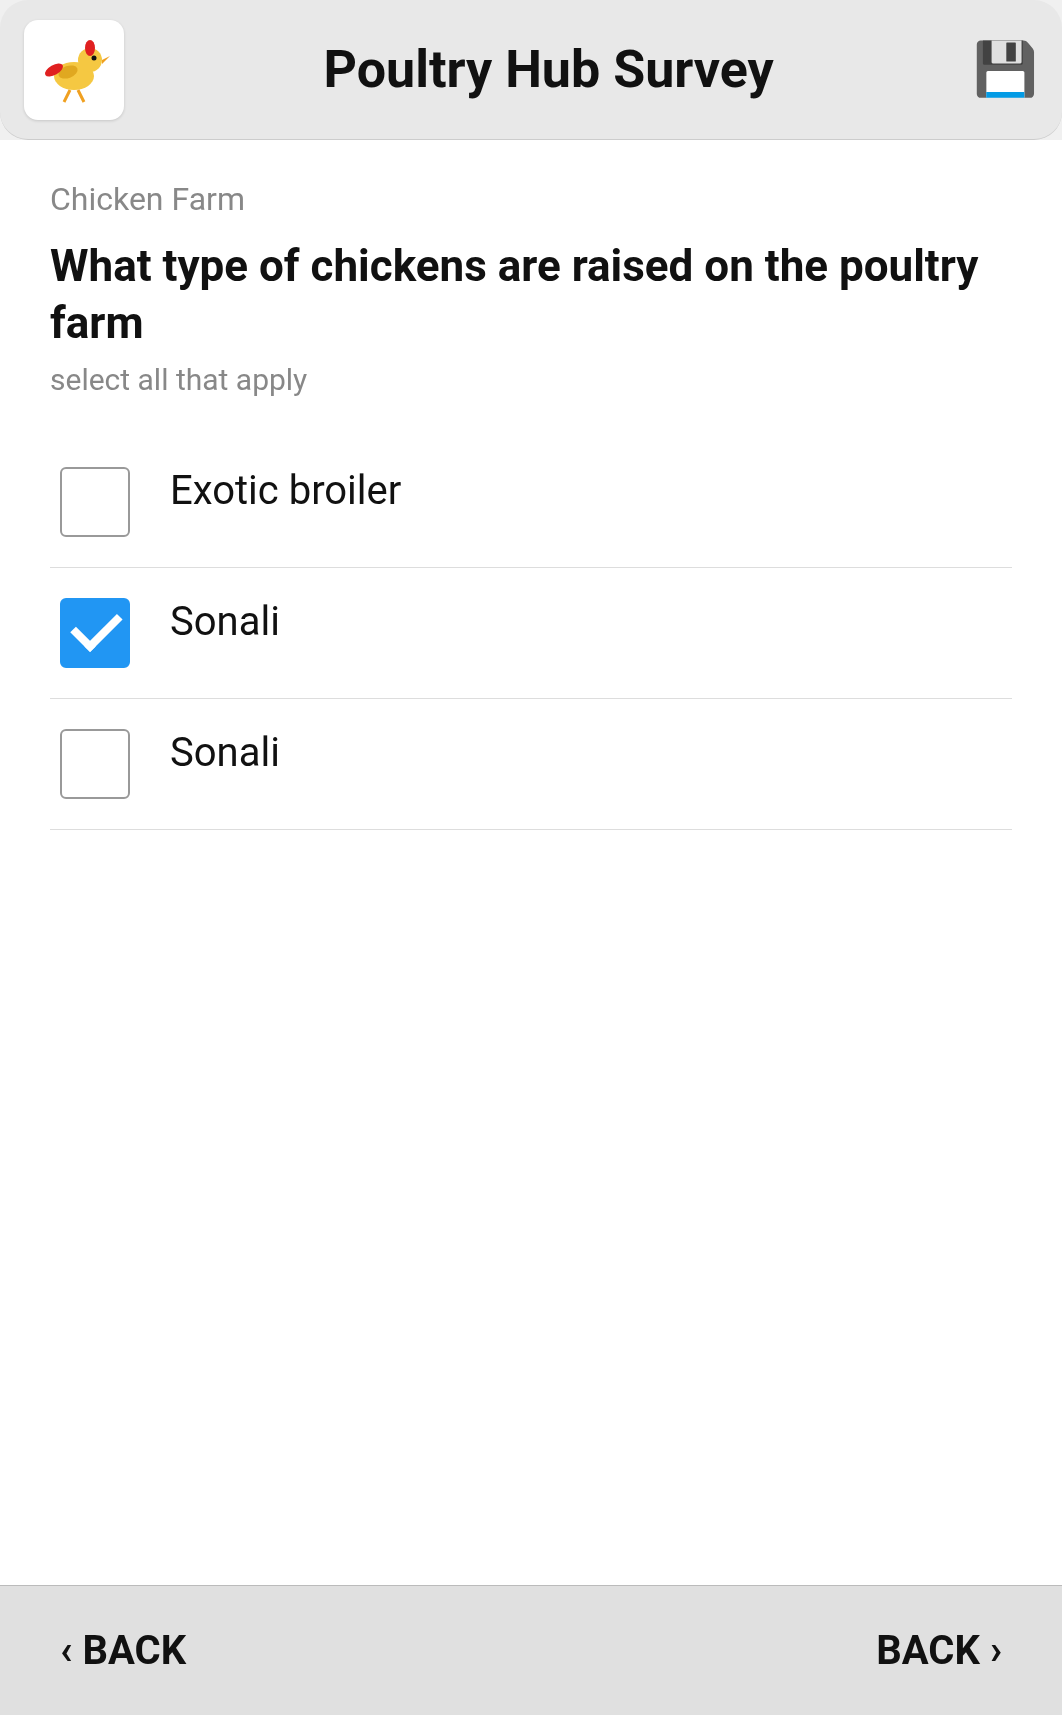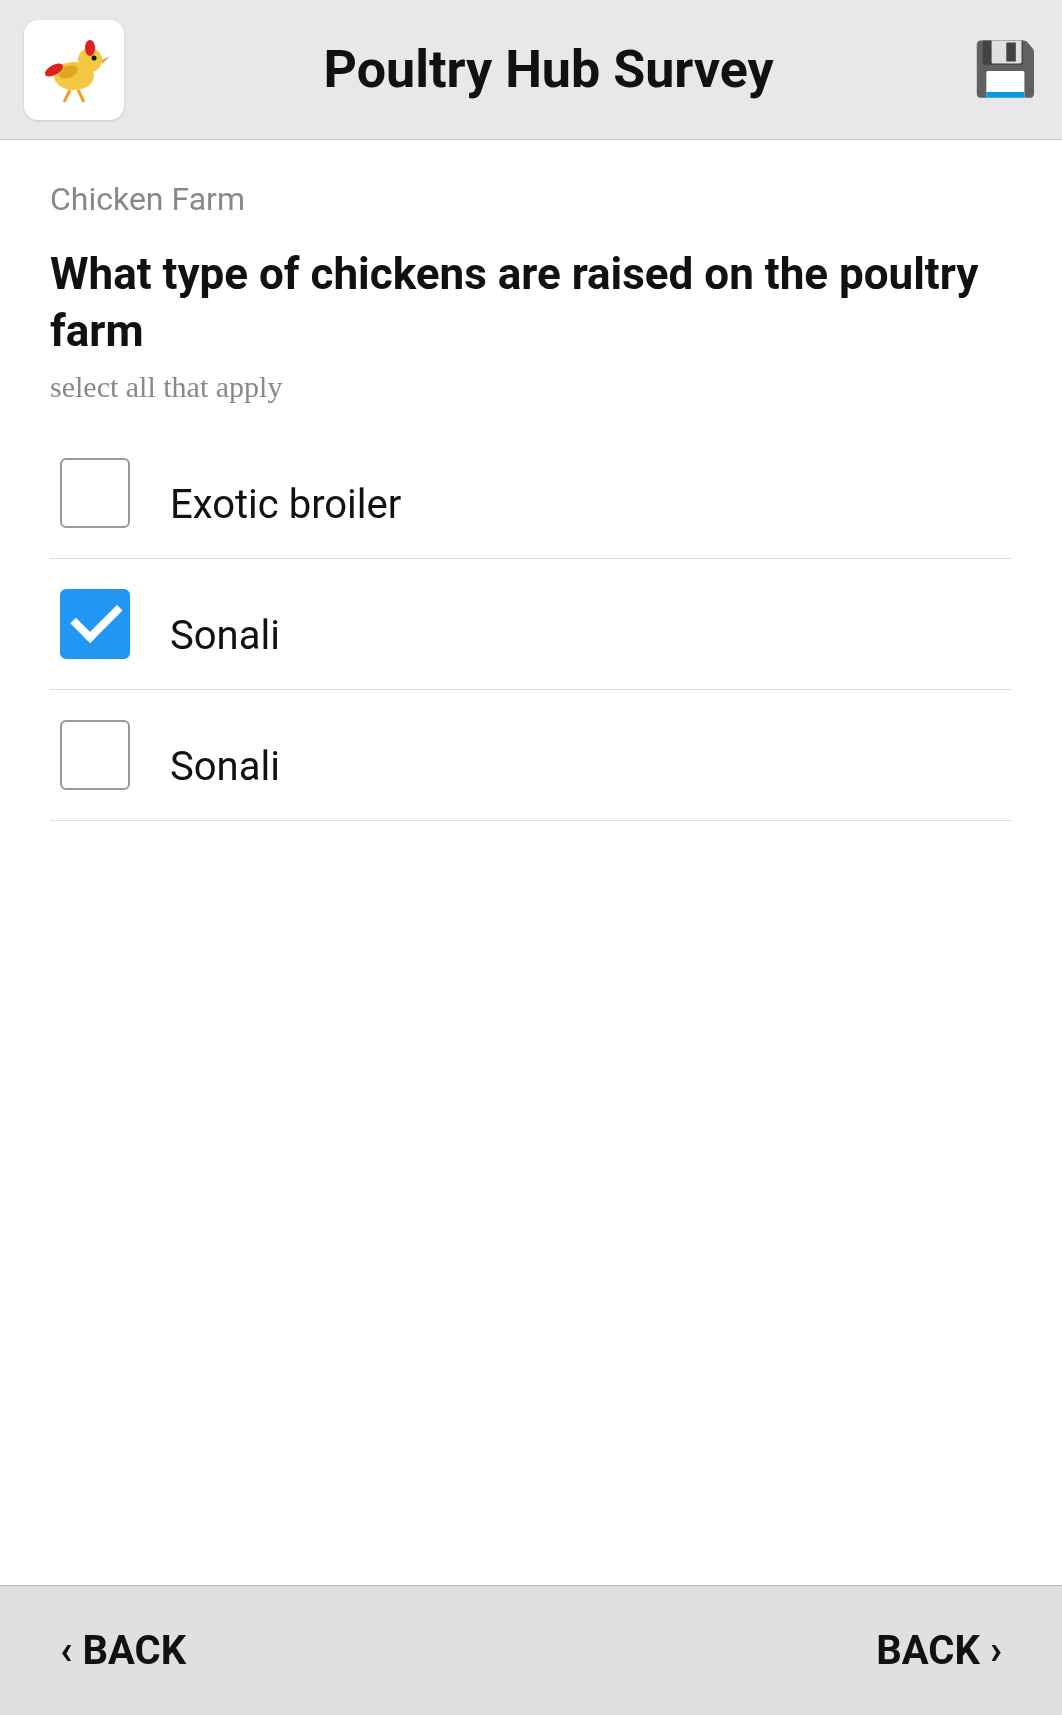--- a/index.html
+++ b/index.html
@@ -19,20 +19,21 @@
     }
 
     
     #header {
       display: flex;
       align-items: center;
       background: #e8e8e8;
       padding: 18px 24px;
       height: 140px;
       border-bottom: 1px solid #ccc;
+      border-radius: 28px;
     }
 
     #app-logo {
       width: 100px;
       height: 100px;
       background: white;
       border-radius: 14px;
       display: flex;
       align-items: center;
       justify-content: center;
@@ -61,42 +62,41 @@
     #main {
       flex: 1;
       background: #ffffff;
       padding: 40px 50px 30px 50px;
       overflow-y: auto;
     }
 
     #section-label {
       font-size: 32px;
       color: #888;
-      margin-bottom: 28px;
+      margin-bottom: 20px;
     }
 
     #question-text {
       font-size: 44px;
       font-weight: bold;
       color: #111;
       line-height: 1.3;
       margin-bottom: 10px;
     }
 
     #instruction-text {
       font-size: 30px;
       color: #888;
-      margin-bottom: 24px;
-      font-family: Liberation Serif, serif;
+      margin-bottom: 40px;
     }
 
     
     .option-row {
       display: flex;
-      align-items: flex-end;
+      align-items: flex-start;
       padding: 30px 10px;
       border-bottom: 1px solid #ddd;
       cursor: pointer;
     }
 
     .checkbox {
       width: 70px;
       height: 70px;
       border: 2.5px solid #999;
       border-radius: 6px;

